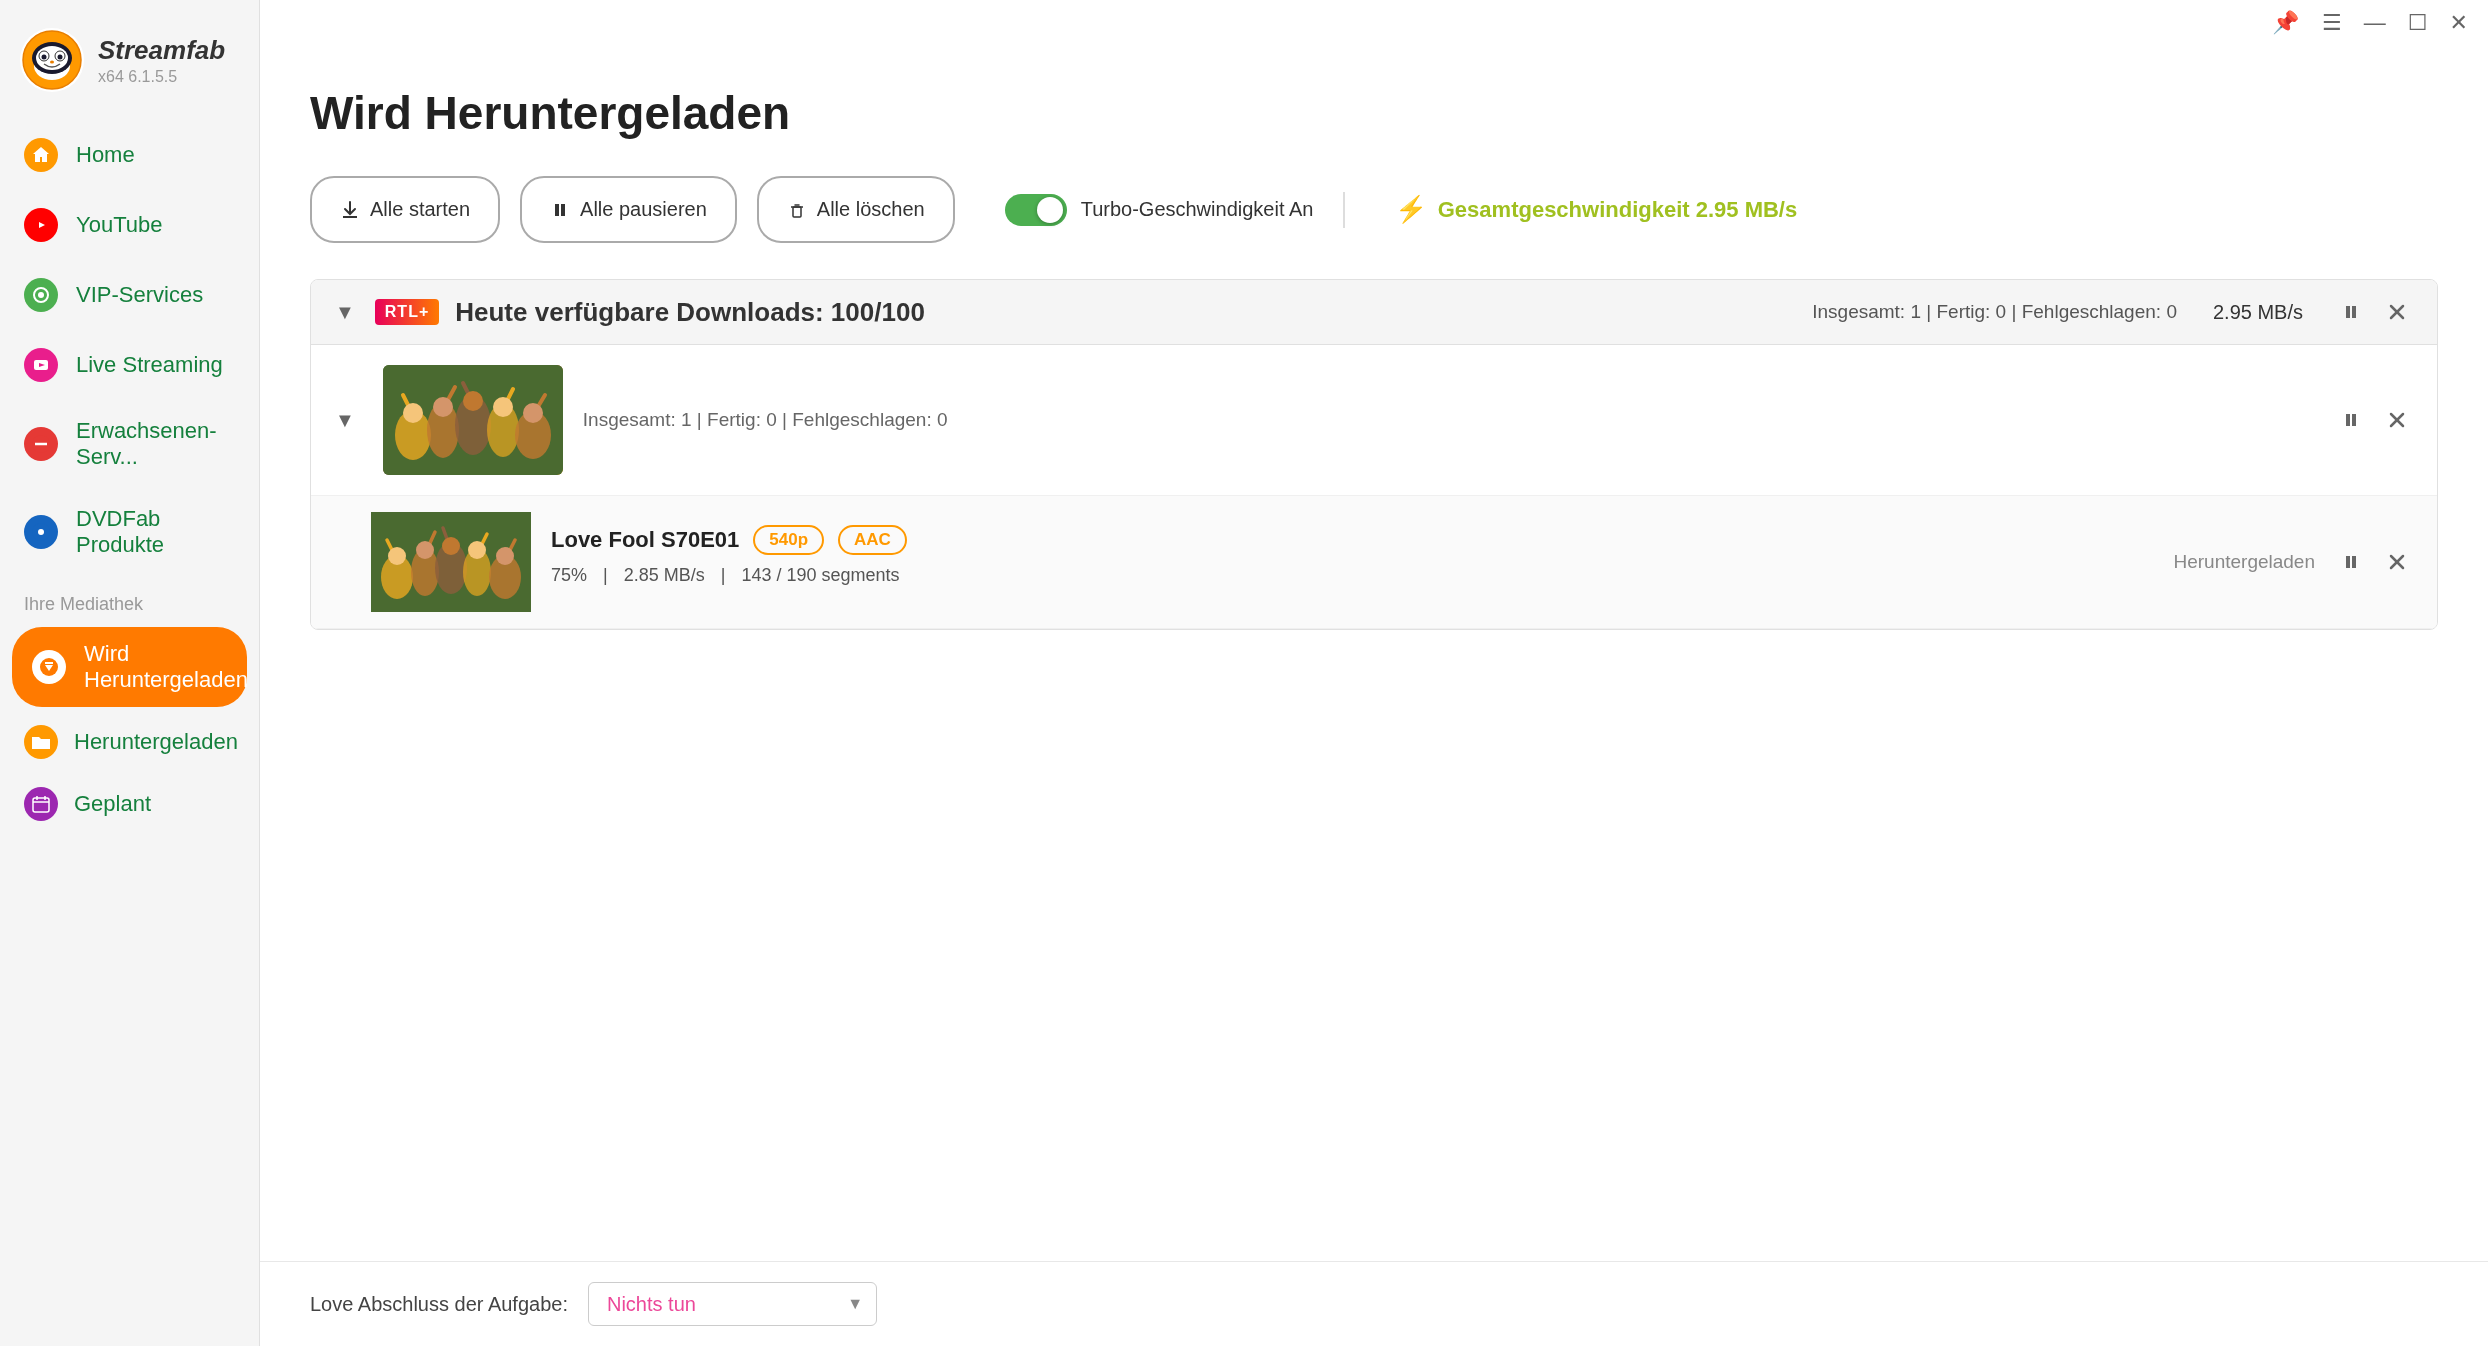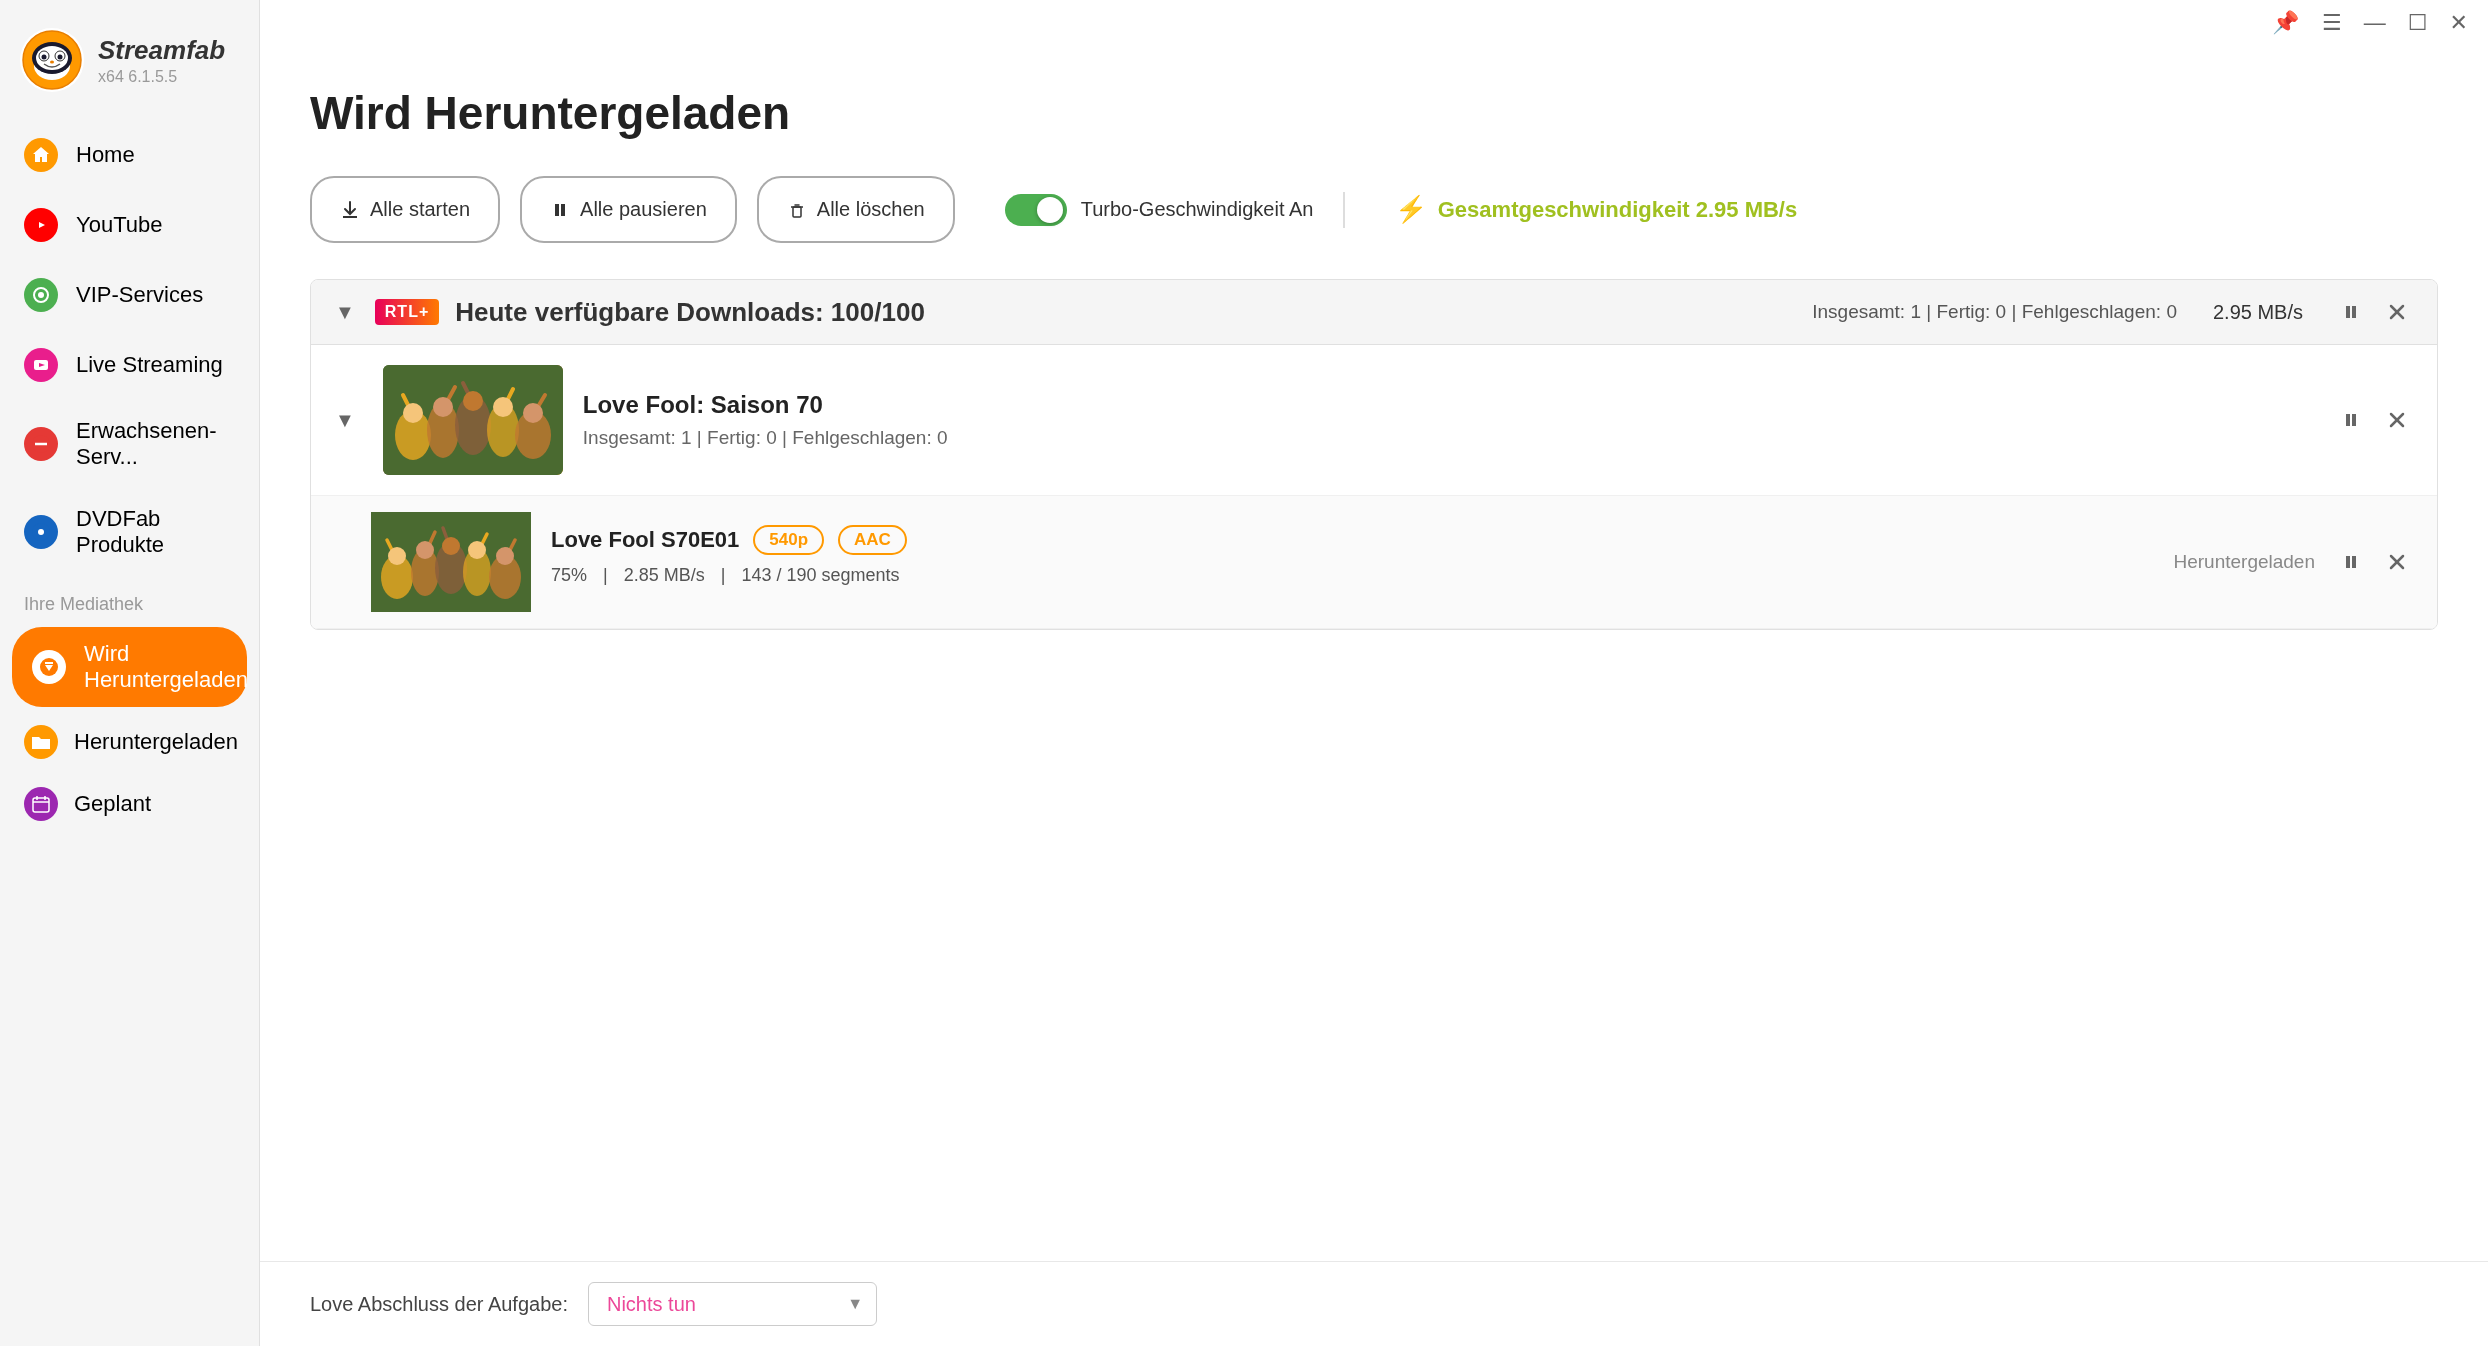--- a/index.html
+++ b/index.html
@@ -35,21 +35,21 @@
 
     .sidebar-nav {
       display: flex; flex-direction: column; gap: 0;
       padding: 0 0 0 0;
     }
     .nav-item {
       display: flex; align-items: center; gap: 18px;
       padding: 18px 24px;
       cursor: pointer;
       font-size: 22px;
-      color: #000000;
+      color: #15803d;
       border-radius: 0;
       transition: background 0.15s;
     }
     .nav-icon {
       width: 34px; height: 34px;
       border-radius: 50%;
       display: flex; align-items: center; justify-content: center;
       font-size: 18px;
       flex-shrink: 0;
     }
@@ -580,21 +580,20 @@
 
               <circle cx="30" cy="48" r="10" fill="#f5c57a"></circle>
               <circle cx="60" cy="42" r="10" fill="#d4956a"></circle>
               <circle cx="90" cy="36" r="10" fill="#c07830"></circle>
               <circle cx="120" cy="42" r="10" fill="#f5c57a"></circle>
               <circle cx="150" cy="48" r="10" fill="#d4956a"></circle>
             </svg>
           </div>
         </div>
         <div class="show-info">
-          <span class="show-title">Love Fool: Saison 70</span>
           <span class="show-meta">Insgesamt:  1  |  Fertig:  0  |  Fehlgeschlagen:  0</span>
         </div>
         <div class="group-actions">
           <button class="icon-btn">
             <svg width="20" height="20" viewBox="0 0 20 20">
                 <rect x="5" y="4" width="4" height="12" fill="#666"></rect>
                 <rect x="11" y="4" width="4" height="12" fill="#666"></rect>
               </svg>
           </button>
           <button class="icon-btn">

